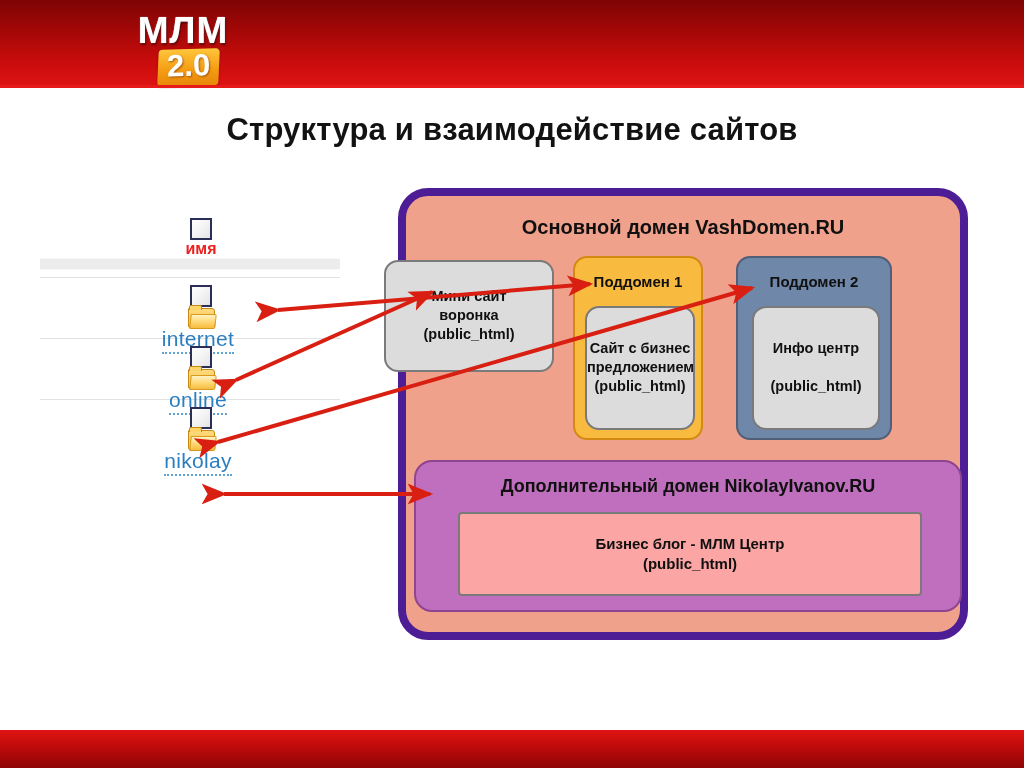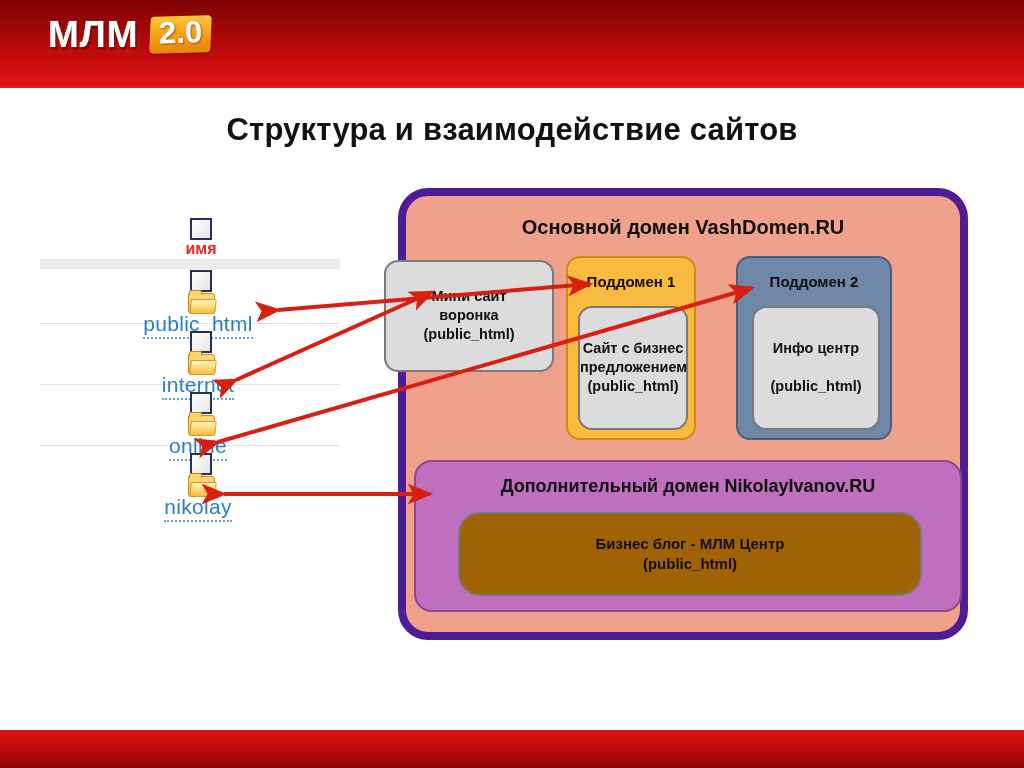--- a/index.html
+++ b/index.html
@@ -32,20 +32,21 @@
   }
   .logo {
     position: absolute;
     left: 48px; top: 12px;
     width: 270px; height: 68px;
   }
   .logo-top {
     display: flex;
     align-items: center;
     height: 44px;
+    flex-direction: column;
   }
   .logo-mlm {
     font-size: 37px;
     font-weight: bold;
     color: #ffffff;
     letter-spacing: 1px;
     line-height: 1;
     text-shadow: 1px 2px 2px rgba(0,0,0,.45), 0 0 1px #d9d9d9;
   }
   .logo-badge {
@@ -218,21 +219,21 @@
     background: #f8ba3f;
     border-color: #d28a12;
   }
   .box-blue {
     background: #6f87a8;
     border-color: #4f5f77;
   }
 
   
   #box-mini      { left: -22px; top: 0px;   width: 170px; height: 112px; }
-  #box-sub1      { left: 160px; top: -4px;  width: 130px; height: 184px; }
+  #box-sub1      { left: 167px; top: -4px;  width: 130px; height: 184px; }
   #box-sub2      { left: 330px; top: -4px;  width: 156px; height: 184px; }
   #box-sub1-in   { left: 10px;  top: 48px;  width: 110px; height: 124px; padding-left: 45px; }
   #box-sub2-in   { left: 14px;  top: 48px;  width: 128px; height: 124px; padding-left: 36px; }
 
   .box-label {
     position: absolute;
     left: 0; right: 0;
     text-align: center;
     font-size: 14.5px;
     font-weight: bold;
@@ -268,23 +269,23 @@
     width: 100%;
     text-align: center;
     font-size: 18px;
     font-weight: bold;
     color: #101010;
   }
   .extra-inner {
     position: absolute;
     left: 42px; top: 50px;
     width: 464px; height: 84px;
-    background: #a16207;
+    background: #fca5a5;
     border: 2px solid #7a7a7a;
-    border-radius: 22px;
+    border-radius: 4px;
     box-sizing: border-box;
   }
   .extra-inner-text {
     position: absolute;
     top: 50%;
     left: 0; right: 0;
     transform: translateY(-50%);
     text-align: center;
     font-size: 15px;
     font-weight: bold;
@@ -318,29 +319,20 @@
 
 <div class="filelist">
 
   <div class="fl-row header-row">
     <div class="checkbox"></div>
     <div class="fl-name-red">имя</div>
   </div>
 
   <div class="fl-sep"></div>
 
-  <div class="fl-row">
-    <div class="checkbox"></div>
-    <div class="folder-icon">
-      <div class="back"></div>
-        <div class="tab"></div>
-        <div class="front"></div>
-    </div>
-    <div class="fl-link">public_html</div>
-  </div>
 
   <div class="fl-sep thin"></div>
 
   <div class="fl-row">
     <div class="checkbox"></div>
     <div class="folder-icon">
       <div class="back"></div>
         <div class="tab"></div>
         <div class="front"></div>
     </div>

